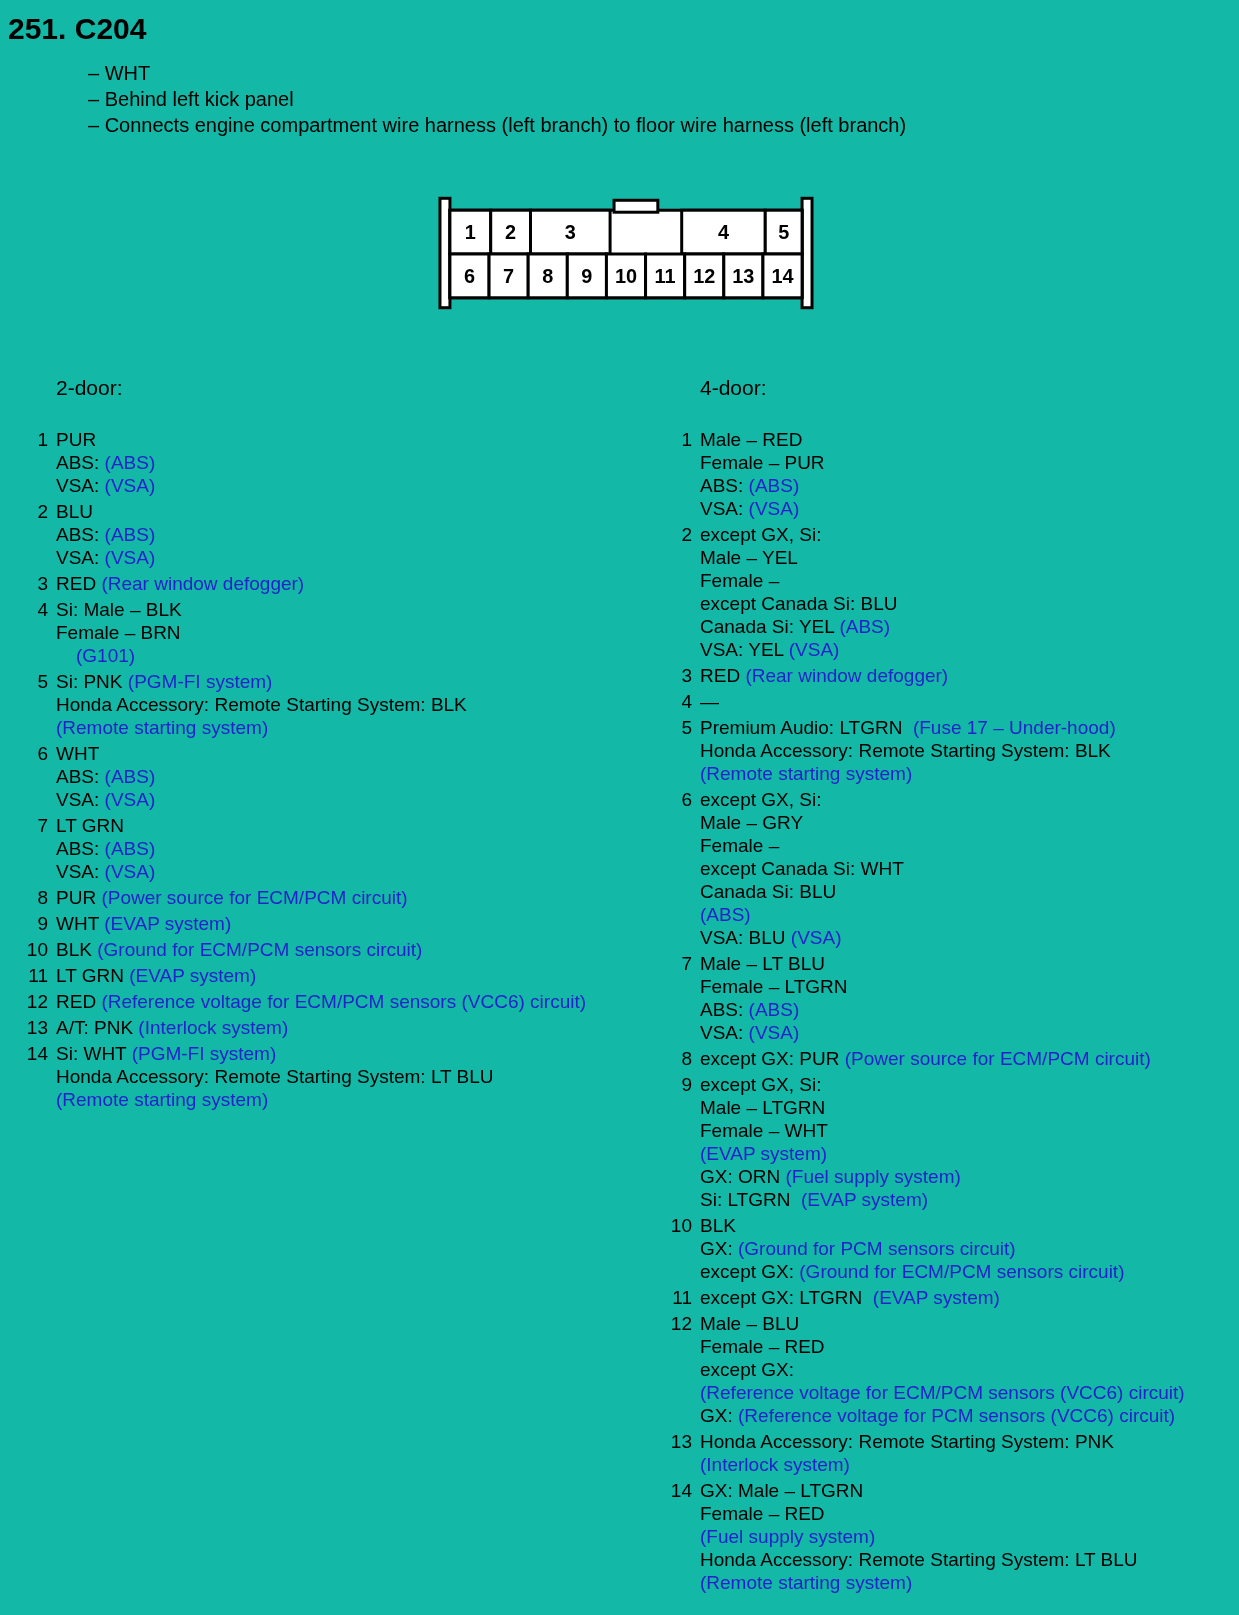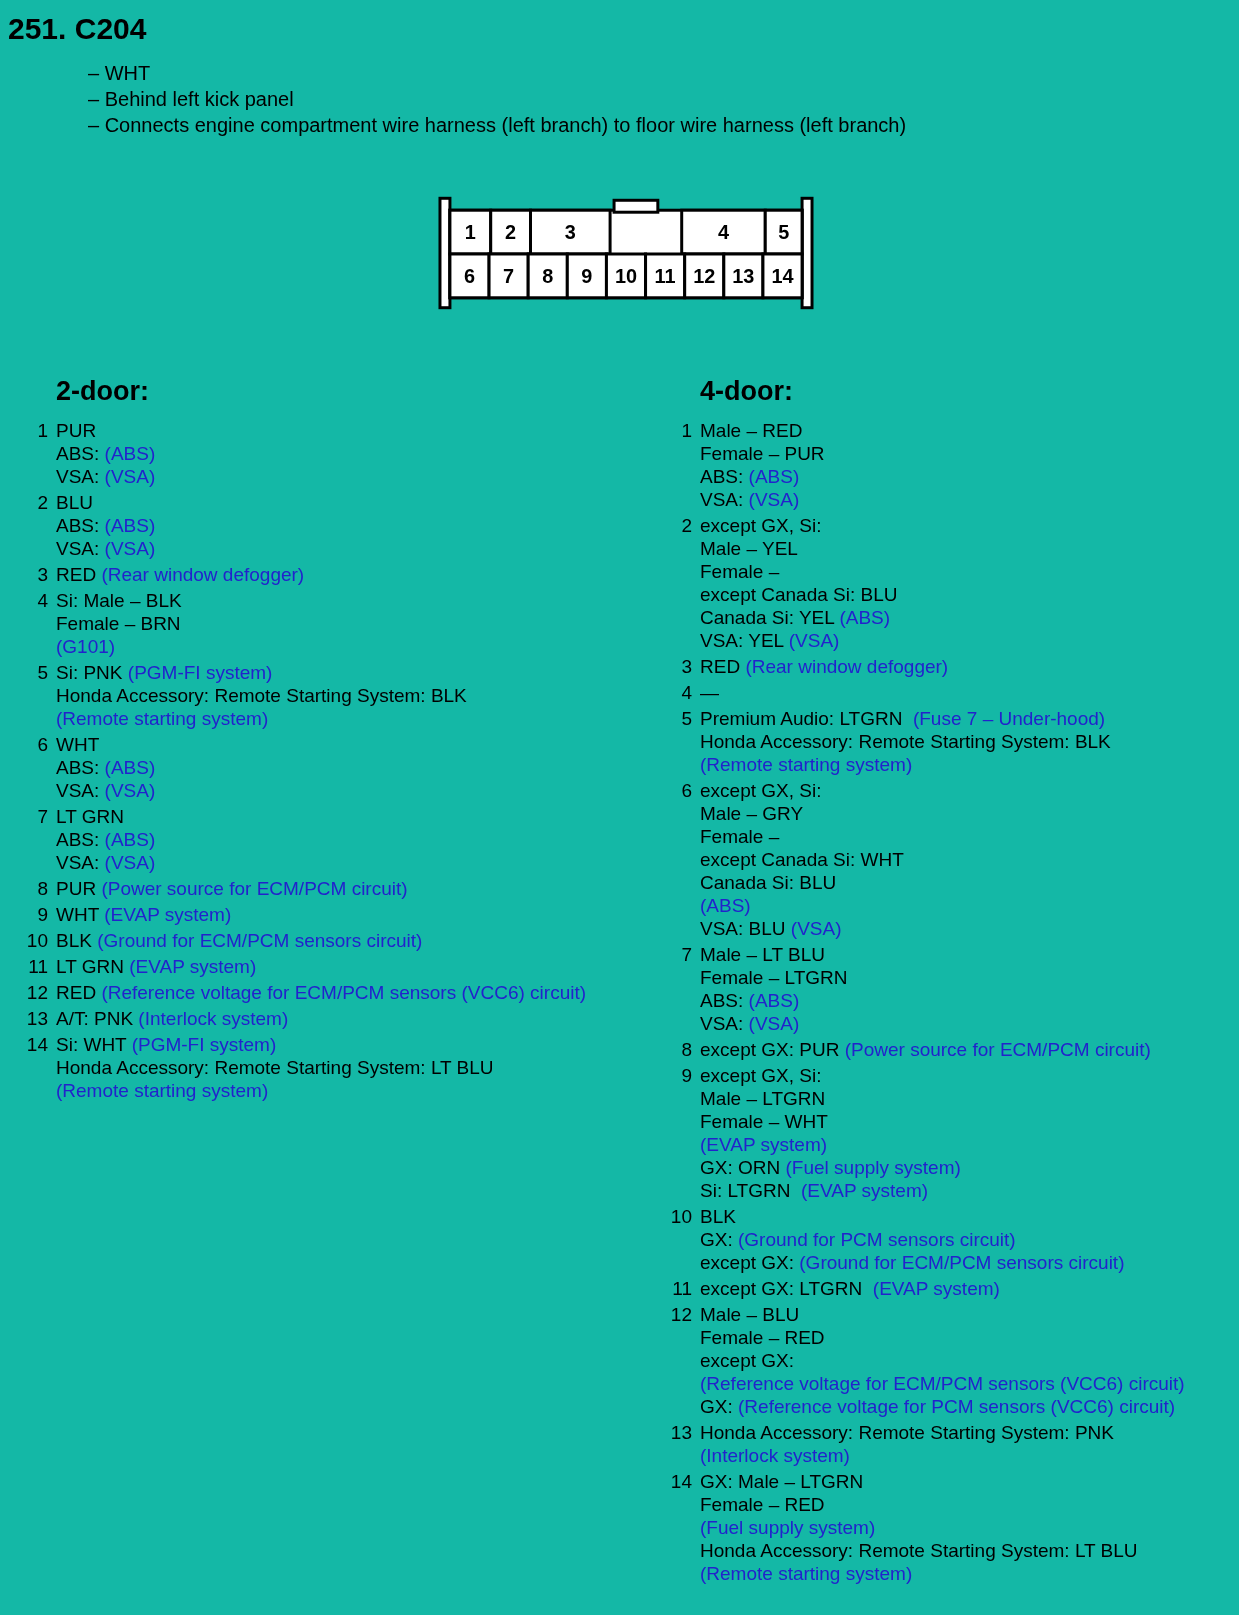--- a/index.html
+++ b/index.html
@@ -6,21 +6,21 @@
   html, body { margin: 0; padding: 0; background: #ffffff; }
   body { font-family: "Liberation Sans", "DejaVu Sans", sans-serif; color: #000; }
   .page { width: 1239px; min-height: 1615px; background: #14b8a6; padding: 12px 8px 20px 8px; position: relative; }
   .title { font-size: 30px; font-weight: bold; margin: 0 0 14px 0; }
   .bullets { margin-left: 80px; font-size: 20px; line-height: 26px; }
   .bullet { white-space: pre-wrap; }
   .connector-wrap { margin: 56px 0 0 429px; width: 378px; height: 118px; }
   .columns { display: flex; margin-top: 64px; padding-left: 10px; }
   .col-left { flex: 0 0 644px; width: 644px; }
   .col-right { flex: 1; }
-  .col-heading { font-size: 27px; font-weight: bold; margin: 0 0 12px 38px; }
+  .col-heading { font-size: 21px; font-weight: normal; margin: 0 0 28px 38px; }
   .pin { display: flex; margin-bottom: 3px; font-size: 19px; line-height: 23px; }
   .pin-num { flex: 0 0 30px; width: 30px; text-align: right; margin-right: 8px; }
   .pin-lines { flex: 1; }
   .pin-line { white-space: pre-wrap; }
   .link { cursor: pointer; }
 </style>
 </head>
 <body>
 
 <div class="page">
@@ -87,21 +87,21 @@
           <div class="pin-num">3</div>
           <div class="pin-lines">
             <div class="pin-line"><span>RED </span><span class="link" style="color: rgb(34, 34, 204);">(Rear window defogger)</span></div>
           </div>
         </div>
         <div class="pin">
           <div class="pin-num">4</div>
           <div class="pin-lines">
             <div class="pin-line"><span>Si: Male – BLK</span></div>
             <div class="pin-line"><span>Female – BRN</span></div>
-            <div class="pin-line"><span class="link" style="color: rgb(34, 34, 204);">(G101)</span></div>
+            <div class="pin-line"><span class="link" style="color: rgb(34, 34, 204); margin-left: 20px;">(G101)</span></div>
           </div>
         </div>
         <div class="pin">
           <div class="pin-num">5</div>
           <div class="pin-lines">
             <div class="pin-line"><span>Si: PNK </span><span class="link" style="color: rgb(34, 34, 204);">(PGM-FI system)</span></div>
             <div class="pin-line"><span>Honda Accessory: Remote Starting System: BLK</span></div>
             <div class="pin-line"><span class="link" style="color: rgb(34, 34, 204);">(Remote starting system)</span></div>
           </div>
         </div>
@@ -196,21 +196,21 @@
         </div>
         <div class="pin">
           <div class="pin-num">4</div>
           <div class="pin-lines">
             <div class="pin-line"><span>—</span></div>
           </div>
         </div>
         <div class="pin">
           <div class="pin-num">5</div>
           <div class="pin-lines">
-            <div class="pin-line"><span>Premium Audio: LTGRN  </span><span class="link" style="color: rgb(34, 34, 204);">(Fuse 7 – Under-hood)</span></div>
+            <div class="pin-line"><span>Premium Audio: LTGRN  </span><span class="link" style="color: rgb(34, 34, 204);">(Fuse 17 – Under-hood)</span></div>
             <div class="pin-line"><span>Honda Accessory: Remote Starting System: BLK</span></div>
             <div class="pin-line"><span class="link" style="color: rgb(34, 34, 204);">(Remote starting system)</span></div>
           </div>
         </div>
         <div class="pin">
           <div class="pin-num">6</div>
           <div class="pin-lines">
             <div class="pin-line"><span>except GX, Si:</span></div>
             <div class="pin-line"><span>Male – GRY</span></div>
             <div class="pin-line"><span>Female –</span></div>

